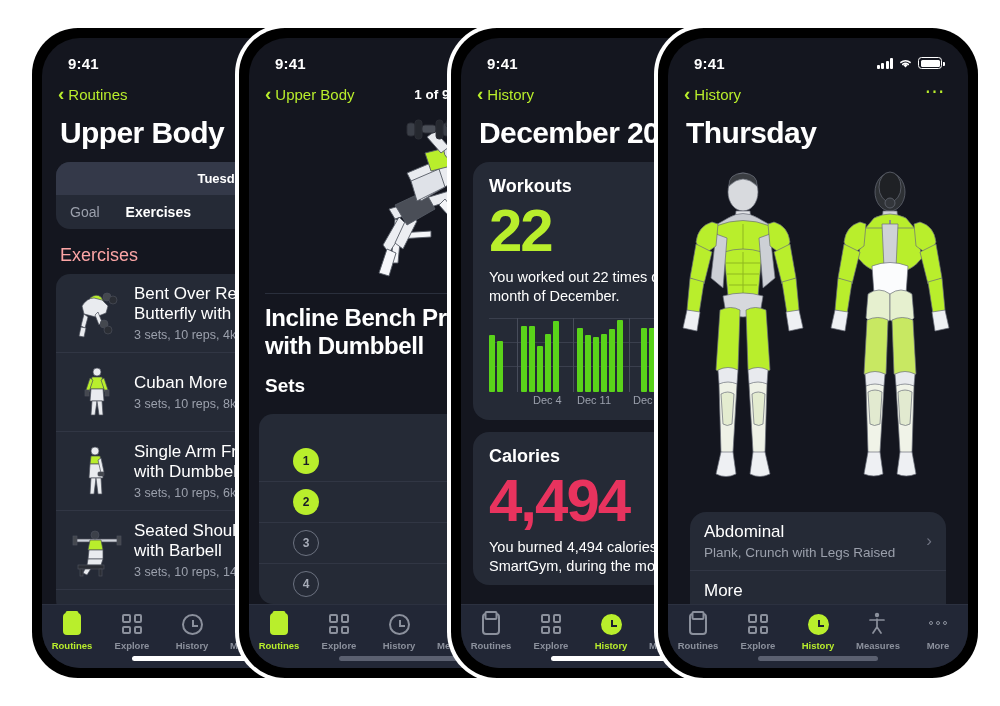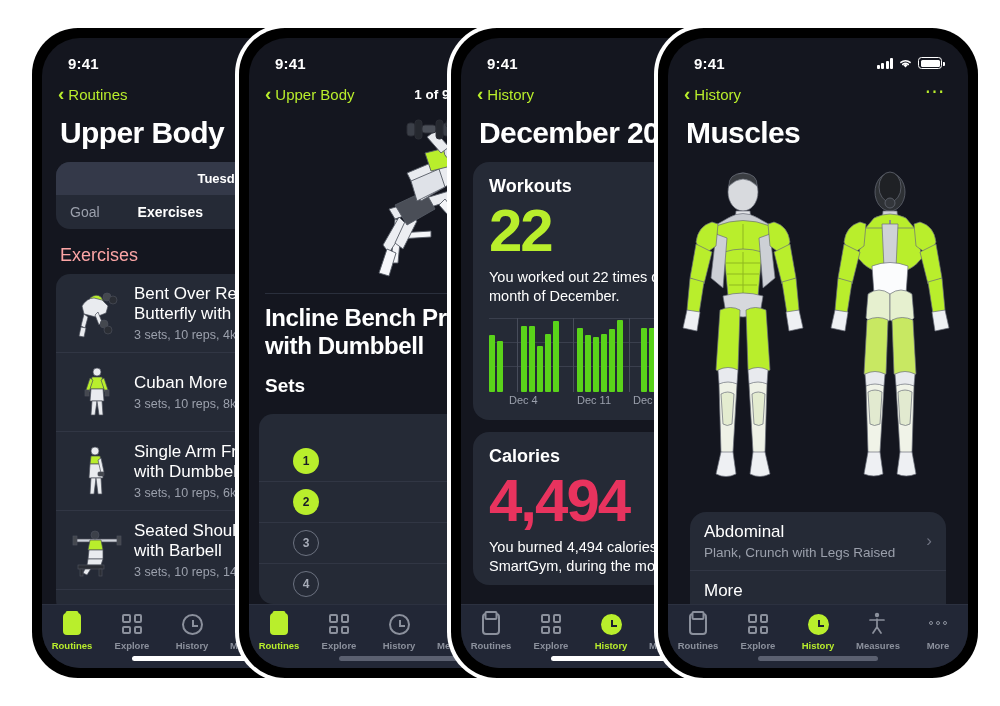--- a/index.html
+++ b/index.html
@@ -67,21 +67,21 @@
     padding: 8px 18px 12px 18px; letter-spacing: -.6px; white-space: nowrap;
   }
 
   
   .card { background: #252a36; border-radius: 14px; margin: 0 14px; overflow: hidden; }
   .row-days {
     background: #343949; padding: 9px 14px; text-align: right;
     color: #fff; font-size: 13px; font-weight: bold; white-space: nowrap;
   }
   .row-goal {
-    display: flex; align-items: center; gap: 38px;
+    display: flex; align-items: center; gap: 26px;
     padding: 9px 14px; font-size: 14px;
   }
   .row-goal .k { color: #9ba0ac; }
   .row-goal .v { color: #fff; font-weight: bold; }
 
   .sect-head { color: #fca5a5; font-size: 18px; font-weight: normal; padding: 16px 18px 8px 18px; }
 
   .ex-list { background: #252a36; border-radius: 14px; margin: 0 14px; overflow: hidden; }
   .ex-row { display: flex; align-items: center; gap: 8px; padding: 10px 12px; border-bottom: 1px solid #30headline; }
   .ex-row { border-bottom: 1px solid #313644; }
@@ -541,21 +541,21 @@
                 <div class="bar" style="height: 63.8351px; background: rgb(90, 211, 26);"></div>
                 <div class="bar" style="height: 43.0515px; background: rgb(90, 211, 26);"></div>
                 <div class="bar" style="height: 59.3814px; background: rgb(90, 211, 26);"></div>
                 <div class="bar" style="height: 66.8041px; background: rgb(90, 211, 26);"></div>
                 <div class="bar" style="height: 53.4433px; background: rgb(90, 211, 26);"></div>
                 <div class="bar" style="height: 0px; background: transparent;"></div>
                 <div class="bar" style="height: 47.5052px; background: rgb(90, 211, 26);"></div>
               </div>
           </div>
           <div class="xlabels">
-            <span class="xlab" style="left:20px">Dec 4</span>
+            <span class="xlab" style="left:44px">Dec 4</span>
             <span class="xlab" style="left:88px">Dec 11</span>
             <span class="xlab" style="left:144px">Dec 18</span>
             <span class="xlab" style="left:200px">Dec 25</span>
           </div>
         </div>
       </div>
 
       <div class="stat-card">
         <div class="stat-label">Calories</div>
         <div class="stat-big red">4,494</div>
@@ -635,21 +635,21 @@
       </div>
 
       <div class="navbar">
         <div class="back">
           <span class="chev">‹</span>
           <span>History</span>
         </div>
         <div class="dots">⋯</div>
       </div>
 
-      <div class="bigtitle">Muscles</div>
+      <div class="bigtitle">Thursday</div>
 
       <div class="muscle-stage">
         <svg viewBox="0 0 300 350" width="300" height="350" style="display:block">
           <g stroke="#6a6f7a" stroke-width="0.7">
 
             <g>
 
               <ellipse cx="75" cy="30" rx="15" ry="19" fill="#d8dade"></ellipse>
               <path d="M61 24 q14-14 28 0 q1-12 -14-13 q-15 1 -14 13z" fill="#3a3d42"></path>
               <path d="M68 49 l14 0 l1 10 -16 0z" fill="#e2e4e8"></path>

